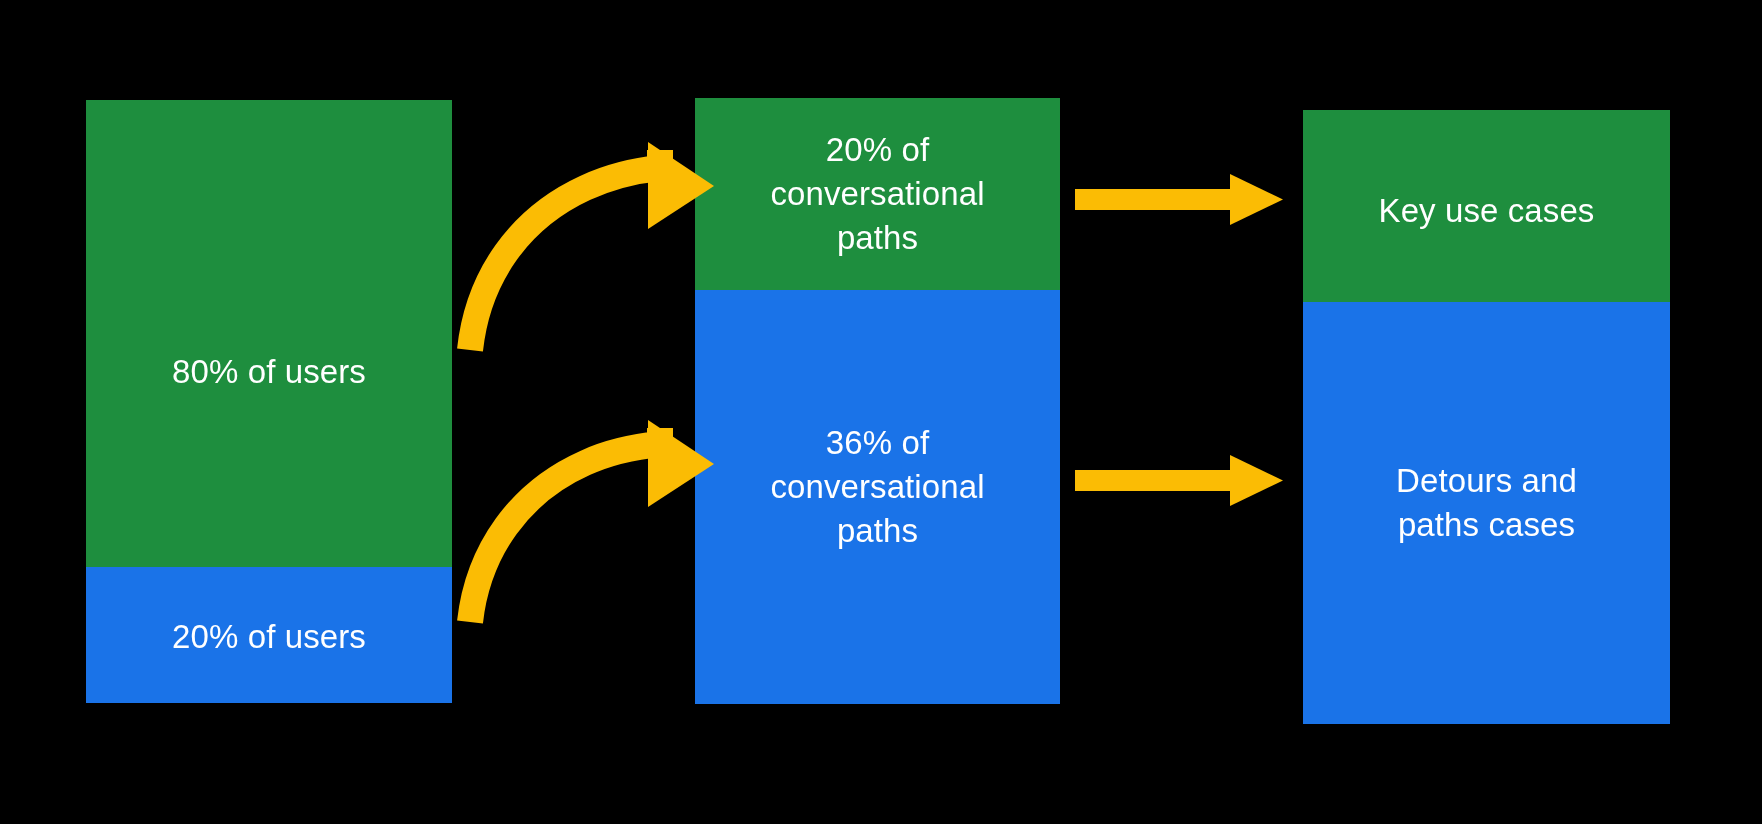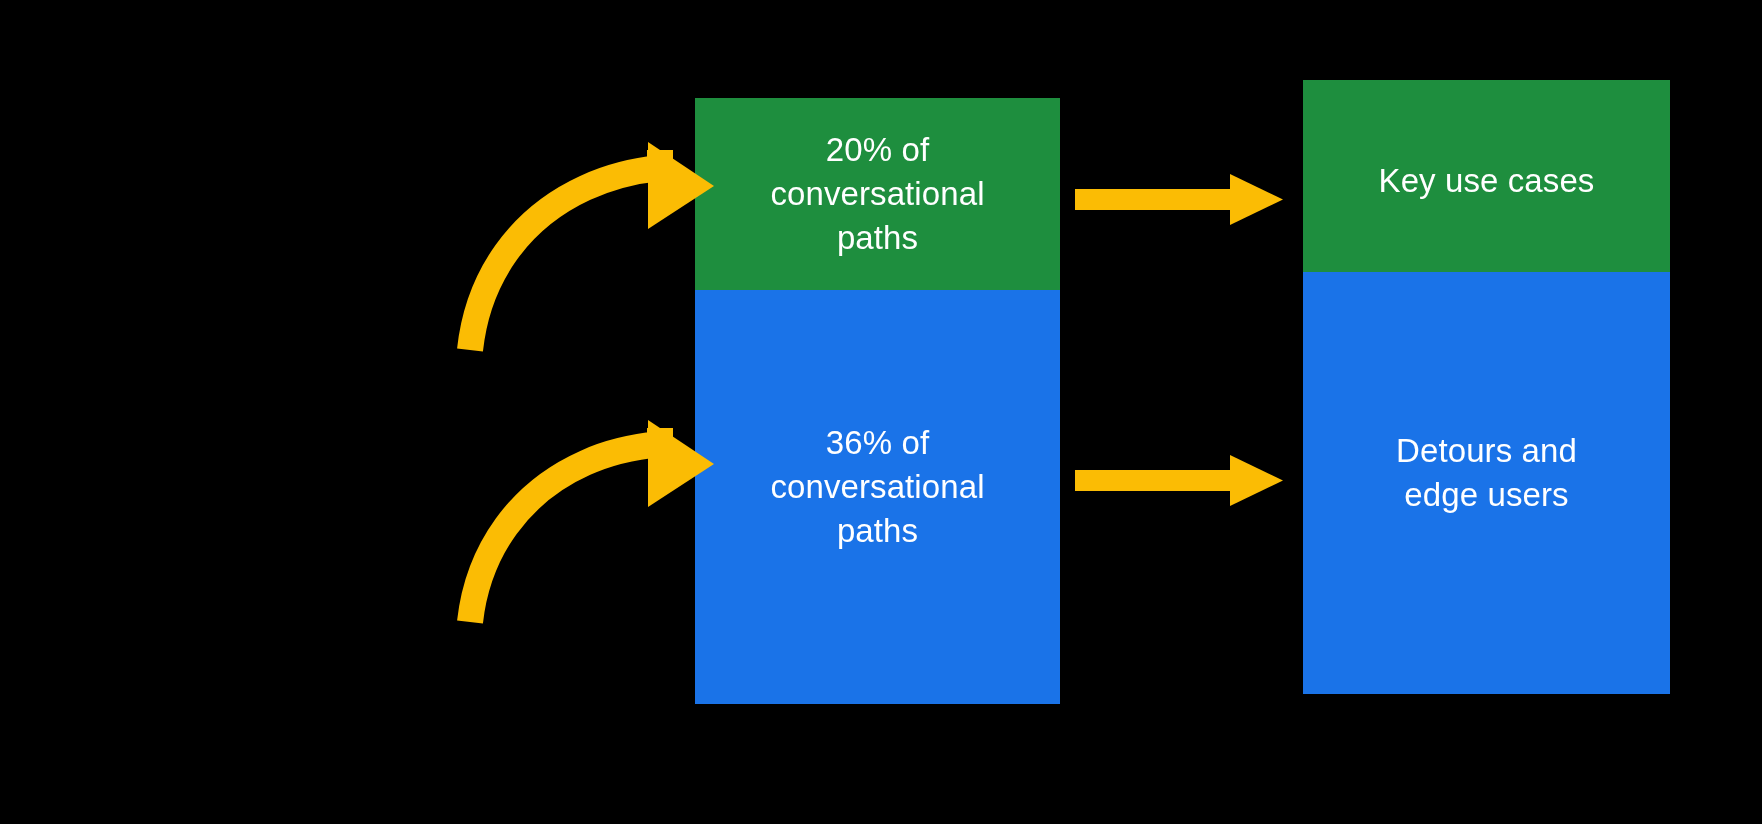--- a/index.html
+++ b/index.html
@@ -53,57 +53,65 @@
   #col-users { left: 86px; top: 100px; width: 366px; height: 603px; }
   #col-users .seg-green { height: 467px; }
   #col-users .seg-blue  { height: 136px; }
 
   
   #col-paths { left: 695px; top: 98px; width: 365px; height: 646px; }
   #col-paths .seg-green { height: 192px; }
   #col-paths .seg-blue  { height: 414px; }
 
   
-  #col-cases { left: 1303px; top: 80px; width: 367px; height: 614px; }
+  #col-cases { left: 1303px; top: 110px; width: 367px; height: 614px; }
   #col-cases .seg-green { height: 192px; }
   #col-cases .seg-blue  { height: 422px; }
 
   
   #col-users .seg-green .seg-label { position: relative; top: 38px; }
   #col-users .seg-blue  .seg-label { position: relative; top: 2px; }
   #col-paths .seg-blue  .seg-label { position: relative; top: -10px; }
   #col-cases .seg-green .seg-label { position: relative; top: 5px; }
   #col-cases .seg-blue  .seg-label { position: relative; top: -10px; }
 </style>
 </head>
 <body>
 
 <div id="stage">
 
+  <div class="column" id="col-users">
+    <div class="segment seg-green">
+      <div class="seg-label">80% of users</div>
+    </div>
+    <div class="segment seg-blue">
+      <div class="seg-label">20% of users</div>
+    </div>
+  </div>
 
   <div class="column" id="col-paths">
     <div class="segment seg-green">
       <div class="seg-label">20% of
 conversational
 paths</div>
     </div>
     <div class="segment seg-blue">
       <div class="seg-label">36% of
 conversational
 paths</div>
     </div>
   </div>
 
   <div class="column" id="col-cases">
     <div class="segment seg-green">
       <div class="seg-label">Key use cases</div>
     </div>
     <div class="segment seg-blue">
       <div class="seg-label">Detours and
-edge users</div>
+paths cases</div>
     </div>
   </div>
 
   <svg class="arrow-layer" viewBox="0 0 1762 824" width="1762" height="824">
 
     <g>
       <path d="M 470 350
                C 478 276, 520 218, 585 188
                C 613 175, 640 170, 660 168
                L 660 150" fill="none" stroke="#fbbc04" stroke-width="26" stroke-linecap="butt"></path>

